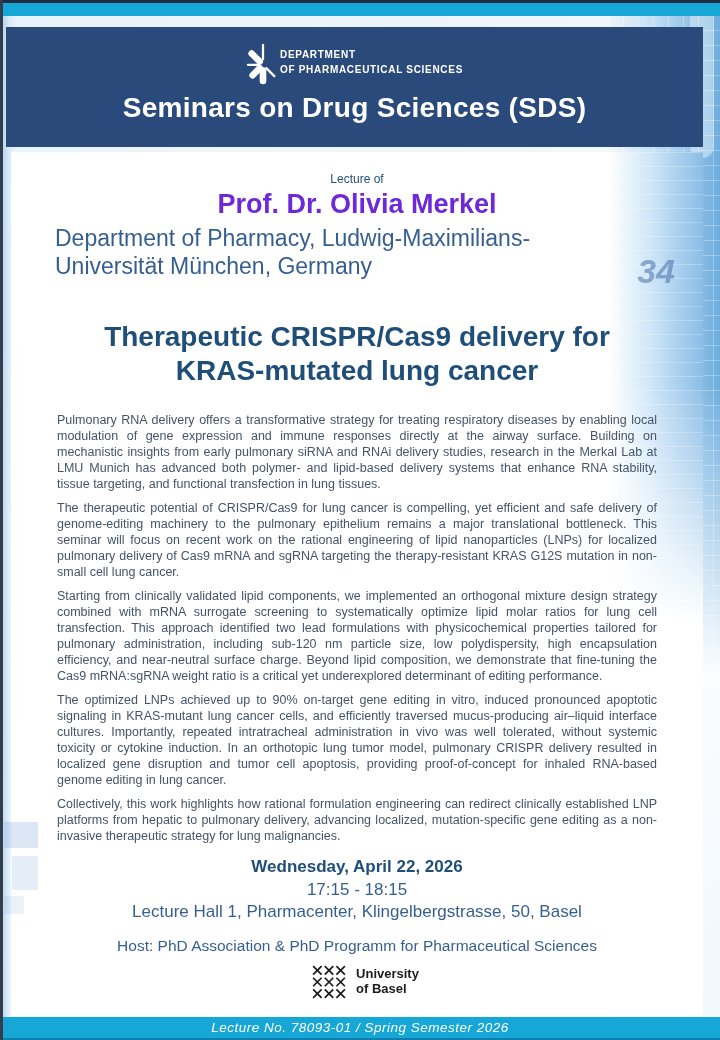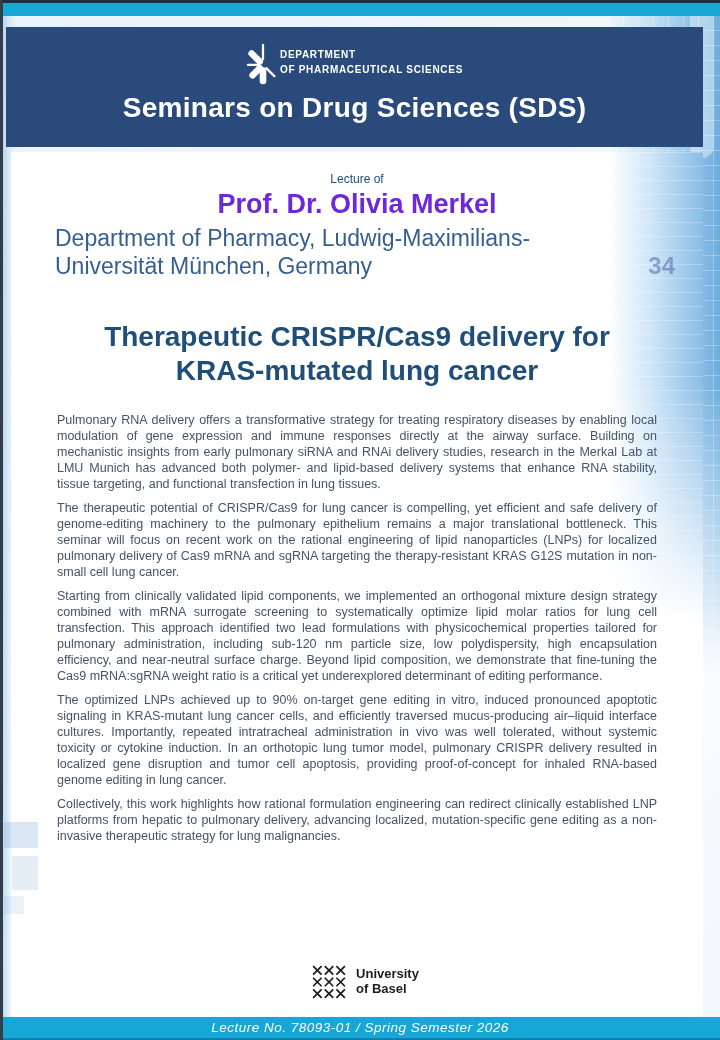--- a/index.html
+++ b/index.html
@@ -43,22 +43,22 @@
 
   
   .card{position:absolute;top:152px;left:11px;width:692px;bottom:24px;
         background:rgba(255,255,255,.96);z-index:2;}
   .card-blue-corner{position:absolute;top:0;right:0;width:94px;height:510px;z-index:0;
      background:
        repeating-linear-gradient(to bottom,rgba(255,255,255,.25) 0 1px,transparent 1px 14px),
        linear-gradient(to right,rgba(150,200,238,0) 0%,rgba(150,200,238,.45) 45%,rgba(110,172,222,.8) 100%);
      -webkit-mask-image:linear-gradient(to bottom,#000 0 45%,transparent 92%);
      mask-image:linear-gradient(to bottom,#000 0 45%,transparent 92%);}
-  .bg-number{position:absolute;right:28px;top:100px;font-size:24px;font-weight:bold;
-     color:rgba(72,112,168,.55);}
+  .bg-number{position:absolute;right:28px;top:100px;font-size:34px;font-weight:bold;
+     color:rgba(72,112,168,.55);font-style:italic;}
   .card-content{position:relative;z-index:1;height:100%;}
 
   .lecture-of{padding-top:20px;text-align:center;font-size:12px;color:#1f4e79;}
   .speaker-name{text-align:center;font-size:27px;font-weight:bold;color:#6d28d9;margin-top:3px;}
   .affiliation{text-align:left;font-size:23px;color:#365f91;line-height:28px;margin-top:4px;padding-left:44px;}
   .talk-title{text-align:center;font-size:28px;font-weight:bold;color:#1f4e79;line-height:34px;margin-top:40px;}
 
   .abstract{margin:24px 46px 0 46px;}
   .abstract p{margin:0 0 8px 0;text-align:justify;font-size:12.5px;line-height:16px;color:#44546a;}
 
@@ -135,20 +135,26 @@
       </div>
 
       <div class="abstract">
         <p>Pulmonary RNA delivery offers a transformative strategy for treating respiratory diseases by enabling local modulation of gene expression and immune responses directly at the airway surface. Building on mechanistic insights from early pulmonary siRNA and RNAi delivery studies, research in the Merkal Lab at LMU Munich has advanced both polymer- and lipid-based delivery systems that enhance RNA stability, tissue targeting, and functional transfection in lung tissues.</p>
         <p>The therapeutic potential of CRISPR/Cas9 for lung cancer is compelling, yet efficient and safe delivery of genome-editing machinery to the pulmonary epithelium remains a major translational bottleneck. This seminar will focus on recent work on the rational engineering of lipid nanoparticles (LNPs) for localized pulmonary delivery of Cas9 mRNA and sgRNA targeting the therapy-resistant KRAS G12S mutation in non-small cell lung cancer.</p>
         <p>Starting from clinically validated lipid components, we implemented an orthogonal mixture design strategy combined with mRNA surrogate screening to systematically optimize lipid molar ratios for lung cell transfection. This approach identified two lead formulations with physicochemical properties tailored for pulmonary administration, including sub-120 nm particle size, low polydispersity, high encapsulation efficiency, and near-neutral surface charge. Beyond lipid composition, we demonstrate that fine-tuning the Cas9 mRNA:sgRNA weight ratio is a critical yet underexplored determinant of editing performance.</p>
         <p>The optimized LNPs achieved up to 90% on-target gene editing in vitro, induced pronounced apoptotic signaling in KRAS-mutant lung cancer cells, and efficiently traversed mucus-producing air–liquid interface cultures. Importantly, repeated intratracheal administration in vivo was well tolerated, without systemic toxicity or cytokine induction. In an orthotopic lung tumor model, pulmonary CRISPR delivery resulted in localized gene disruption and tumor cell apoptosis, providing proof-of-concept for inhaled RNA-based genome editing in lung cancer.</p>
         <p>Collectively, this work highlights how rational formulation engineering can redirect clinically established LNP platforms from hepatic to pulmonary delivery, advancing localized, mutation-specific gene editing as a non-invasive therapeutic strategy for lung malignancies.</p>
       </div>
 
+      <div class="event-block">
+        <div class="event-date">Wednesday, April 22, 2026</div>
+        <div class="event-line">17:15 - 18:15</div>
+        <div class="event-line">Lecture Hall 1, Pharmacenter, Klingelbergstrasse, 50, Basel</div>
+        <div class="event-host">Host: PhD Association &amp; PhD Programm for Pharmaceutical Sciences</div>
+      </div>
 
       <div class="unibas">
         <svg class="unibas-mark" viewBox="0 0 34 34">
           <g stroke="#1a1a1a" stroke-width="1.6">
             <path d="M2 2 l8 8 M10 2 l-8 8"></path>
             <path d="M13 2 l8 8 M21 2 l-8 8"></path>
             <path d="M24 2 l8 8 M32 2 l-8 8"></path>
             <path d="M2 13 l8 8 M10 13 l-8 8"></path>
             <path d="M13 13 l8 8 M21 13 l-8 8"></path>
             <path d="M24 13 l8 8 M32 13 l-8 8"></path>

